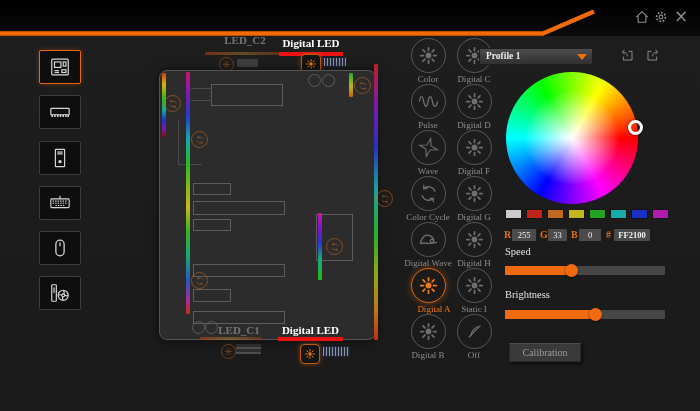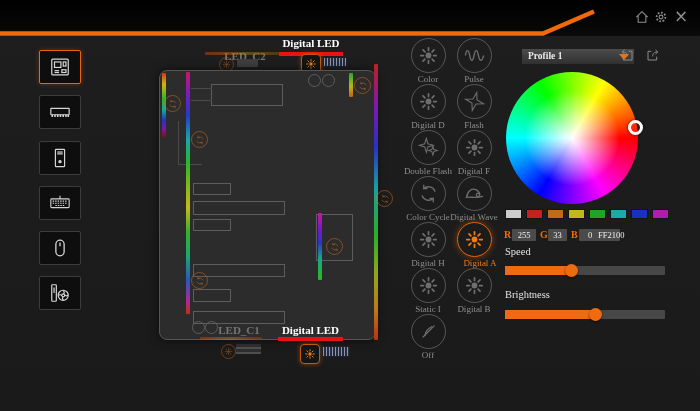--- a/index.html
+++ b/index.html
@@ -50,21 +50,21 @@
   #modes{position:absolute;left:405px;top:38px;display:grid;grid-template-columns:46px 46px;grid-auto-rows:46px;width:92px;}
   .mode{display:flex;flex-direction:column;align-items:center;cursor:pointer;color:#6e6e6e;}
   .micon{width:33px;height:33px;border:1.5px solid #585858;border-radius:50%;display:flex;align-items:center;justify-content:center;}
   .micon svg{width:21px;height:21px;}
   .mlabel{margin-top:1px;font-size:9px;color:#8d8d8d;white-space:nowrap;}
   .mode.sel{color:#f07b16;}
   .mode.sel .micon{border-color:#e8650f;box-shadow:0 0 7px rgba(240,110,20,.45);}
   .mode.sel .mlabel{color:#f07b16;margin-left:12px;}
 
   
-  #profile{position:absolute;left:521px;top:48px;width:106px;height:15px;background:linear-gradient(180deg,#4c4c4c,#303030);
+  #profile{position:absolute;left:479px;top:48px;width:106px;height:15px;background:linear-gradient(180deg,#4c4c4c,#303030);
            border:1px solid #1e1e1e;color:#ececec;font-size:9.5px;font-weight:bold;line-height:15px;padding-left:6px;
            box-sizing:content-box;cursor:pointer;}
   #profile .caret{position:absolute;right:5px;top:5px;width:0;height:0;border-left:5px solid transparent;
                   border-right:5px solid transparent;border-top:6px solid #f0720e;}
   .io-btn{position:absolute;top:47px;width:16px;height:16px;color:#8c8c8c;cursor:pointer;}
   .io-btn svg{width:16px;height:16px;}
   #wheel{position:absolute;left:506px;top:72px;width:132px;height:132px;border-radius:50%;cursor:crosshair;
          background:radial-gradient(circle closest-side,#fff 0%,rgba(255,255,255,.85) 12%,rgba(255,255,255,0) 72%),
                     conic-gradient(from 90deg,#f00,#f0f,#00f,#0ff,#0f0,#ff0,#f00);}
   #wheel-marker{position:absolute;left:628px;top:120px;width:9px;height:9px;border:3px solid #fff;border-radius:50%;
@@ -241,21 +241,21 @@
       <svg>
         <use href="#i-mouse"></use>
       </svg>
     </div>
   <div class="side-btn" style="top:276px;" title="peripherals">
       <svg>
         <use href="#i-gpufan"></use>
       </svg>
     </div>
 
-  <div class="hdr-lbl lbl-dim" style="left:205px;top:50px;width:80px;">LED_C2</div>
+  <div class="hdr-lbl lbl-dim" style="left:205px;top:34px;width:80px;">LED_C2</div>
   <div class="underline-dim" style="left:205px;top:52px;width:80px;"></div>
   <div class="hdr-lbl lbl-on" style="left:279px;top:37px;width:64px;">Digital LED</div>
   <div class="underline-red" style="left:279px;top:52px;width:64px;background:#ea1212;"></div>
   <div class="conn-dim" style="left:219px;top:57px;">
       <svg>
         <use href="#i-sun"></use>
       </svg>
     </div>
   <div class="mini-tag tag-plain" style="left:237px;top:59px;width:21px;height:8px;"></div>
   <div class="conn-sun" style="left:301px;top:54px;">
@@ -343,64 +343,72 @@
         <span class="micon">
           <svg>
             <use href="#i-sun"></use>
           </svg>
         </span>
         <span class="mlabel">Color</span>
       </div>
     <div class="mode">
         <span class="micon">
           <svg>
+            <use href="#i-sun"></use>
+          </svg>
+        </span>
+        <span class="mlabel">Digital C</span>
+      </div>
+    <div class="mode">
+        <span class="micon">
+          <svg>
             <use href="#i-pulse"></use>
           </svg>
         </span>
         <span class="mlabel">Pulse</span>
       </div>
     <div class="mode">
         <span class="micon">
           <svg>
             <use href="#i-sun"></use>
           </svg>
         </span>
         <span class="mlabel">Digital D</span>
       </div>
     <div class="mode">
         <span class="micon">
           <svg>
             <use href="#i-flash"></use>
           </svg>
         </span>
-        <span class="mlabel">Flash</span>
-      </div>
-    <div class="mode">
-        <span class="micon">
-          <svg>
-            <use href="#i-dflash"></use>
-          </svg>
-        </span>
-        <span class="mlabel">Double Flash</span>
+        <span class="mlabel">Wave</span>
       </div>
     <div class="mode">
         <span class="micon">
           <svg>
             <use href="#i-sun"></use>
           </svg>
         </span>
         <span class="mlabel">Digital F</span>
       </div>
     <div class="mode">
         <span class="micon">
           <svg>
             <use href="#i-cycle"></use>
           </svg>
         </span>
         <span class="mlabel">Color Cycle</span>
+      </div>
+    <div class="mode">
+        <span class="micon">
+          <svg>
+            <use href="#i-sun"></use>
+          </svg>
+        </span>
+        <span class="mlabel">Digital G</span>
       </div>
     <div class="mode">
         <span class="micon">
           <svg>
             <use href="#i-ocean"></use>
           </svg>
         </span>
         <span class="mlabel">Digital Wave</span>
       </div>
     <div class="mode">
@@ -470,30 +478,31 @@
     <span class="swatch" style="background: rgb(176, 27, 176);"></span>
   </div>
 
   <span class="rgb-lbl" style="left:504px;">R</span>
   <span class="rgb-box" style="left:512px;width:24px;">255</span>
   <span class="rgb-lbl" style="left:540px;">G</span>
   <span class="rgb-box" style="left:548px;width:19px;">33</span>
   <span class="rgb-lbl" style="left:571px;">B</span>
   <span class="rgb-box" style="left:579px;width:22px;">0</span>
   <span class="rgb-lbl" style="left:606px;">#</span>
-  <span class="rgb-box" style="left:598px;width:22px;">FF2100</span>
+  <span class="rgb-box" style="left:614px;width:36px;font-weight:bold;">FF2100</span>
 
   <div class="sect-lbl" style="left:505px;top:246px;">Speed</div>
   <div class="slider" style="top:266px;">
     <div class="fill" style="width: 41%;">
       <span class="knob"></span>
     </div>
   </div>
 
   <div class="sect-lbl" style="left:505px;top:289px;">Brightness</div>
   <div class="slider" style="top:310px;">
     <div class="fill" style="width: 56%;">
       <span class="knob"></span>
     </div>
   </div>
 
+  <div id="calibration">Calibration</div>
 
 </div>
 
 </body></html>

